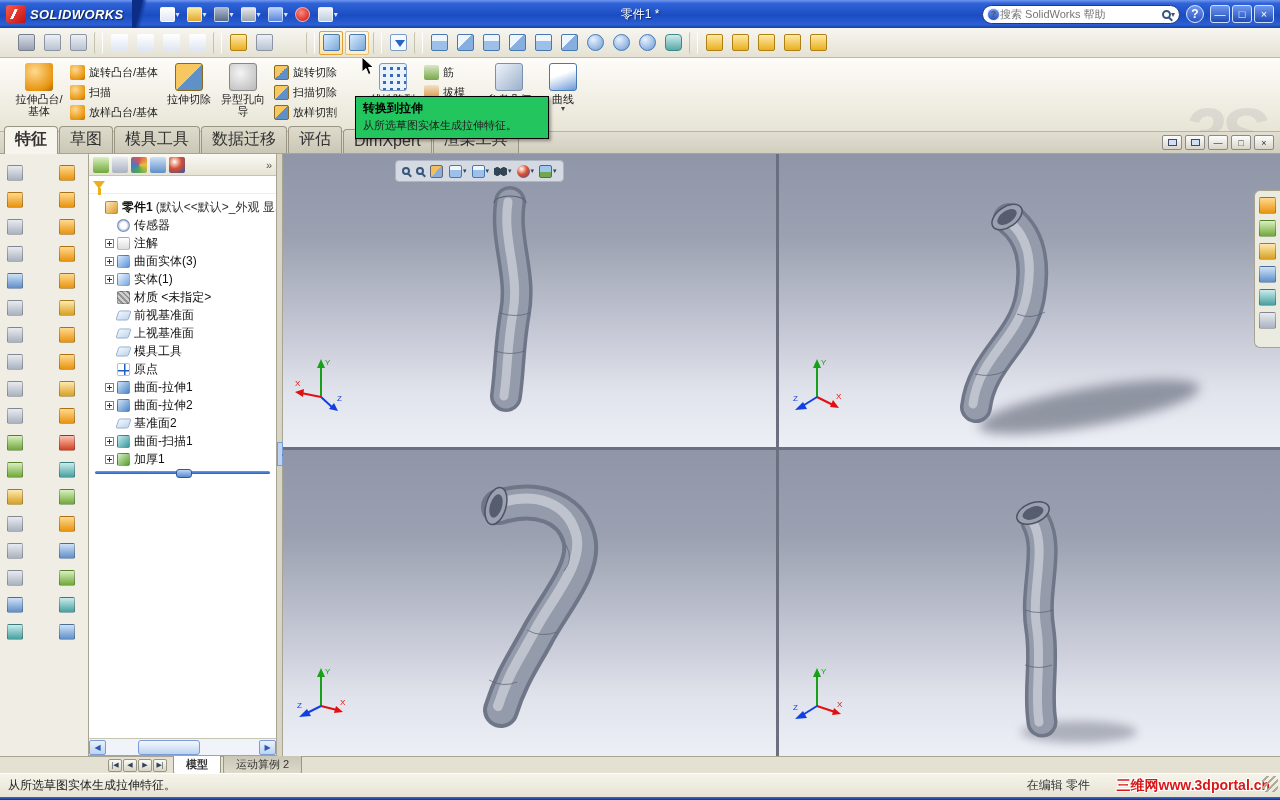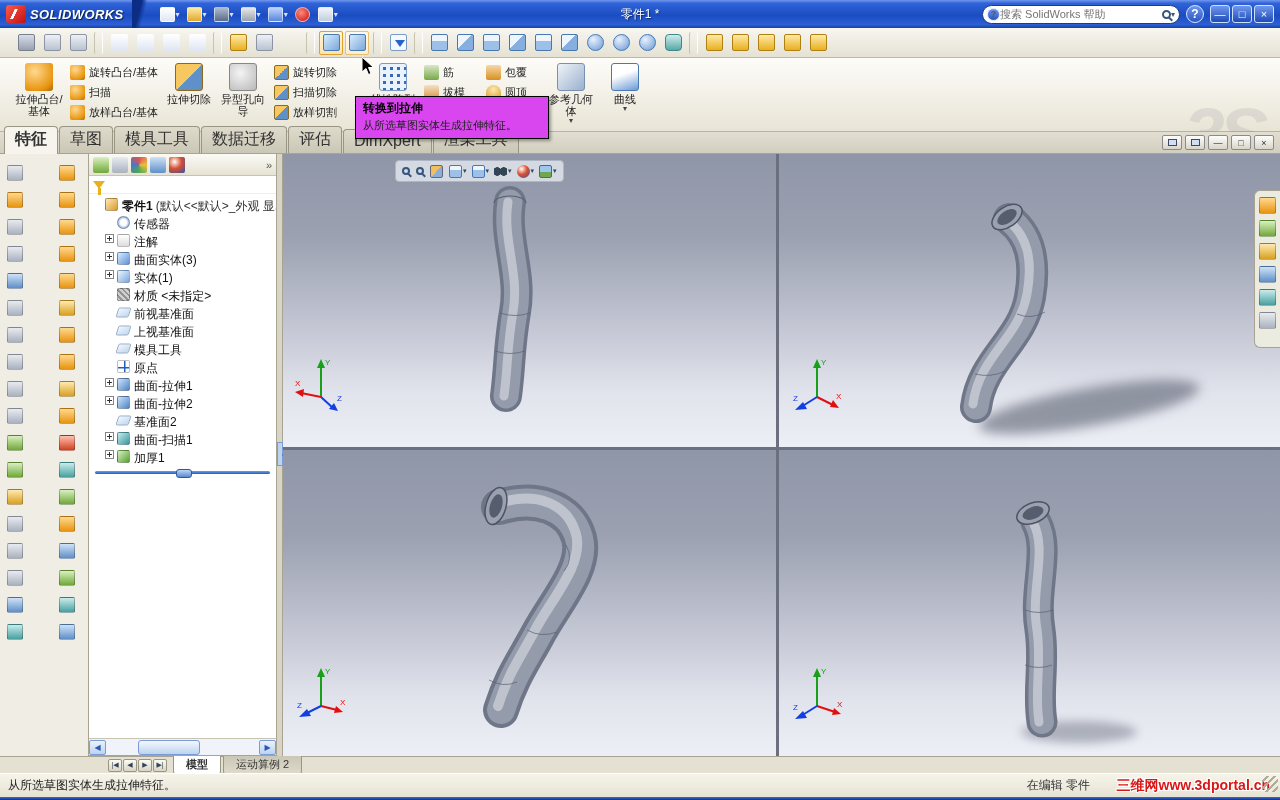--- a/index.html
+++ b/index.html
@@ -70,21 +70,21 @@
 .tn-i3d{background:linear-gradient(135deg,#fcf4c8,#e8c040);border:1px solid #b09020}
 .tn-rib{background:linear-gradient(#d8e8c8,#78a848)}
 .tn-draft{background:linear-gradient(#f8e0c0,#d09040)}
 .tn-wrap{background:linear-gradient(#f8d8a8,#d89020)}
 .tn-dome{background:radial-gradient(circle at 50% 30%,#ffe8b0,#d89820);border-radius:50% 50% 3px 3px}
 .rb-instant{margin-left:6px;width:60px;background:linear-gradient(#e4eefa,#bcd4ee);border:1px solid #84a6cc;border-radius:3px}
 .rb-drop{font-size:8px;color:#444;line-height:8px}
 .ds-watermark{position:absolute;right:18px;top:34px;font-size:74px;font-style:italic;font-weight:bold;color:rgba(140,140,150,.18);letter-spacing:-6px;pointer-events:none}
 
 
-.tooltip{position:absolute;left:355px;top:96px;width:194px;background:#d946ef;border:1px solid #000;box-shadow:2px 2px 3px rgba(0,0,0,.35);padding:3px 7px 5px;z-index:50}
+.tooltip{position:absolute;left:355px;top:96px;width:194px;background:#22c55e;border:1px solid #000;box-shadow:2px 2px 3px rgba(0,0,0,.35);padding:3px 7px 5px;z-index:50}
 .tooltip .tt-title{font-weight:bold;font-size:12px;color:#000}
 .tooltip .tt-desc{font-size:11px;color:#222;margin-top:1px}
 .cursor{position:absolute;left:362px;top:57px;z-index:60;pointer-events:none}
 
 
 .tabstrip{position:absolute;left:0;top:132px;width:1280px;height:22px;background:linear-gradient(#e2dfd2,#d2cfc0);border-bottom:1px solid #a8a492;display:flex;align-items:flex-end;padding-left:4px}
 .cm-tab{padding:2px 10px 3px;font-size:16px;border:1px solid #9a9684;border-bottom:0;border-radius:4px 4px 0 0;background:linear-gradient(#dedbcc,#cac7b6);margin-right:1px;color:#333}
 .cm-tab.active{background:#f6f4ec;font-weight:bold;position:relative;top:1px;padding-bottom:4px}
 .docbtns{position:absolute;right:6px;top:3px;display:flex;gap:3px}
 .docbtn{width:20px;height:15px;border:1px solid #8a8a8a;border-radius:2px;background:linear-gradient(#fdfdfd,#d8d5c8);display:flex;align-items:center;justify-content:center;font-size:9px;color:#333}
@@ -109,21 +109,21 @@
 
 
 .tree-panel{position:absolute;left:88px;top:0;width:189px;height:602px;background:#fff;border:1px solid #a8a492;border-top:0}
 .tree-head{height:22px;background:linear-gradient(#fbfaf4,#e6e3d4);border-bottom:1px solid #c8c4b2;display:flex;align-items:center;gap:3px;padding:0 4px}
 .thico{width:16px;height:16px;border-radius:2px}
 .tree-chevron{margin-left:auto;color:#555;font-size:11px}
 .filter-row{height:18px;display:flex;align-items:center;padding:0 4px;border-bottom:1px solid #eee}
 .funnel{width:0;height:0;border-left:6px solid transparent;border-right:6px solid transparent;border-top:8px solid #e8b020;position:relative}
 .funnel::after{content:"";position:absolute;left:-1.5px;top:-1px;width:3px;height:7px;background:#e8b020}
 .tree-body{position:absolute;left:0;top:42px;right:0;bottom:18px;overflow:hidden;padding:2px 0 0 4px}
-.trow{display:flex;height:18px;white-space:nowrap}
+.trow{display:flex;align-items:center;height:18px;white-space:nowrap}
 .trow.child{margin-left:12px}
 .exp{width:9px;height:9px;border:1px solid #848484;background:#fff;position:relative;margin-right:3px;flex:0 0 auto;visibility:hidden}
 .exp.exp-plus{visibility:visible}
 .exp.exp-plus::before{content:"";position:absolute;left:1px;right:1px;top:3px;height:1px;background:#333}
 .exp.exp-plus::after{content:"";position:absolute;top:1px;bottom:1px;left:3px;width:1px;background:#333}
 .ticon{width:13px;height:13px;margin-right:4px;border-radius:2px;flex:0 0 auto;border:1px solid rgba(0,0,0,.25)}
 .ti-part{background:linear-gradient(135deg,#ffe9b8,#d89b30)}
 .ti-sensors{background:radial-gradient(circle at 50% 50%,#fff 40%,#4878c8);border-radius:50%}
 .ti-annotations{background:linear-gradient(#fff,#ddd)}
 .ti-surface-folder{background:linear-gradient(135deg,#d8ecff,#5f93d8)}
@@ -395,30 +395,20 @@
       <span>线性阵列</span>
     </div>
     <div class="rb-col" style="min-width:62px">
         <div class="rb-small">
         <span class="rbs-ico tn-rib"></span>
         <span>筋</span>
       </div>
         <div class="rb-small">
         <span class="rbs-ico tn-draft"></span>
         <span>拔模</span>
-      </div>
-      </div>
-    <div class="rb-col" style="min-width:62px">
-        <div class="rb-small">
-        <span class="rbs-ico tn-wrap"></span>
-        <span>包覆</span>
-      </div>
-        <div class="rb-small">
-        <span class="rbs-ico tn-dome"></span>
-        <span>圆顶</span>
       </div>
       </div>
     <div class="rb-big">
       <span class="rbi tn-ref"></span>
       <span>参考几何体</span>
       <span class="rb-drop">▾</span>
     </div>
     <div class="rb-big">
       <span class="rbi tn-curve"></span>
       <span>曲线</span>

